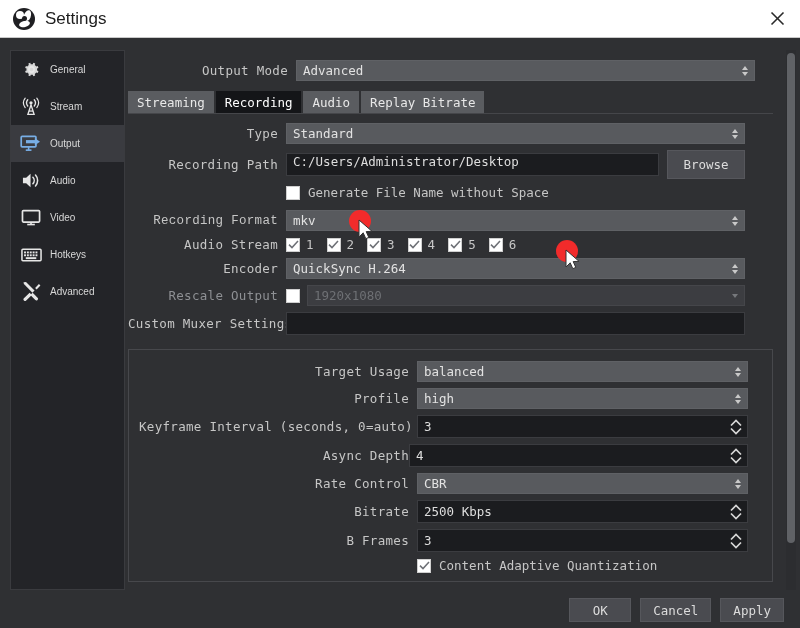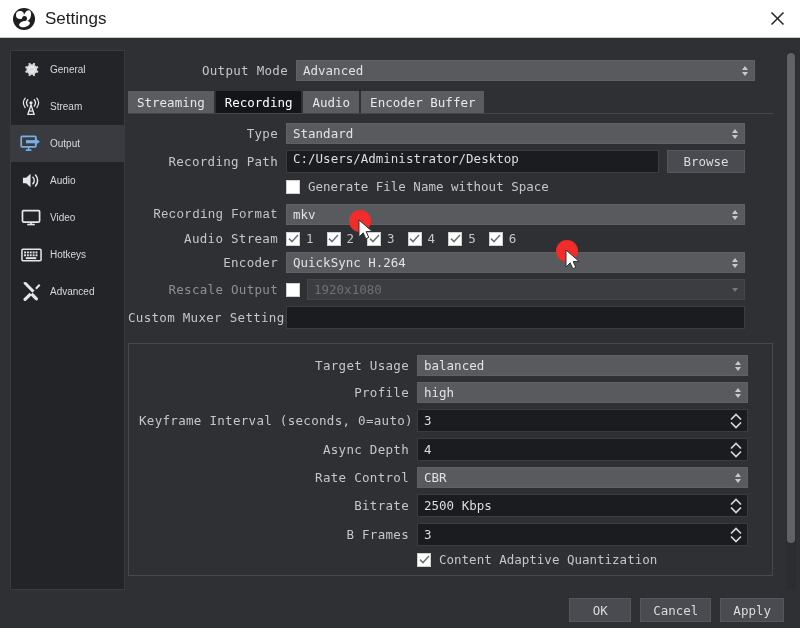--- a/index.html
+++ b/index.html
@@ -99,21 +99,21 @@
     box-sizing:border-box;display:flex;align-items:center;color:#dedede;font-size:12.5px;
     padding-left:6px;font-family:"DejaVu Sans Mono","Liberation Mono",monospace;
   }
   .spin-lg{
     position:absolute;right:3px;top:0;height:100%;width:16px;
     display:flex;flex-direction:column;align-items:center;justify-content:center;gap:1px;cursor:pointer;
   }
   .spin-lg svg{display:block;}
 
   .btn{
-    height:23px;min-width:72px;padding:0 12px;background:#4a4b50;border:1px solid #56575c;
+    height:29px;min-width:72px;padding:0 12px;background:#4a4b50;border:1px solid #56575c;
     color:#dcdcdc;font-size:12.5px;display:flex;align-items:center;justify-content:center;
     box-sizing:border-box;cursor:pointer;
     font-family:"DejaVu Sans Mono","Liberation Mono",monospace;
   }
 
   
   .tabbar{display:flex;align-items:flex-end;height:24px;margin:8px 0 9px 0;border-bottom:1px solid #45464a;}
   .tab{
     height:22px;padding:0 9px;margin-right:2px;background:#5a5c60;color:#e8e8e8;
     font-size:12.5px;display:flex;align-items:center;cursor:pointer;box-sizing:border-box;
@@ -291,21 +291,21 @@
                 <i class="dn"></i>
               </span>
           </div>
         </div>
       </div>
 
       <div class="tabbar">
         <div class="tab">Streaming</div>
         <div class="tab active">Recording</div>
         <div class="tab">Audio</div>
-        <div class="tab">Encoder Buffer</div>
+        <div class="tab">Replay Bitrate</div>
       </div>
 
       <div class="row">
         <div class="lbl" style="width:150px;margin-right:8px;">Type</div>
         <div class="fieldwrap" style="padding-right:28px;">
           <div class="combo">
             <span>Standard</span>
             <span class="spin-sm">
                 <i class="up"></i>
                 <i class="dn"></i>
@@ -471,21 +471,21 @@
                 <svg width="14" height="18" viewBox="0 0 14 18">
                   <polyline points="2,7.5 7,2.5 12,7.5" fill="none" stroke="#d8d8d8" stroke-width="1.7"></polyline>
                   <polyline points="2,10.5 7,15.5 12,10.5" fill="none" stroke="#d8d8d8" stroke-width="1.7"></polyline>
                 </svg>
               </span>
             </div>
           </div>
         </div>
 
         <div class="row">
-          <div class="lbl" style="width:270px;margin-right:8px;">Async Depth</div>
+          <div class="lbl" style="width:270px;">Async Depth</div>
           <div class="fieldwrap" style="padding-right:14px;">
             <div class="spinbox">
               <span>4</span>
               <span class="spin-lg">
                 <svg width="14" height="18" viewBox="0 0 14 18">
                   <polyline points="2,7.5 7,2.5 12,7.5" fill="none" stroke="#d8d8d8" stroke-width="1.7"></polyline>
                   <polyline points="2,10.5 7,15.5 12,10.5" fill="none" stroke="#d8d8d8" stroke-width="1.7"></polyline>
                 </svg>
               </span>
             </div>

